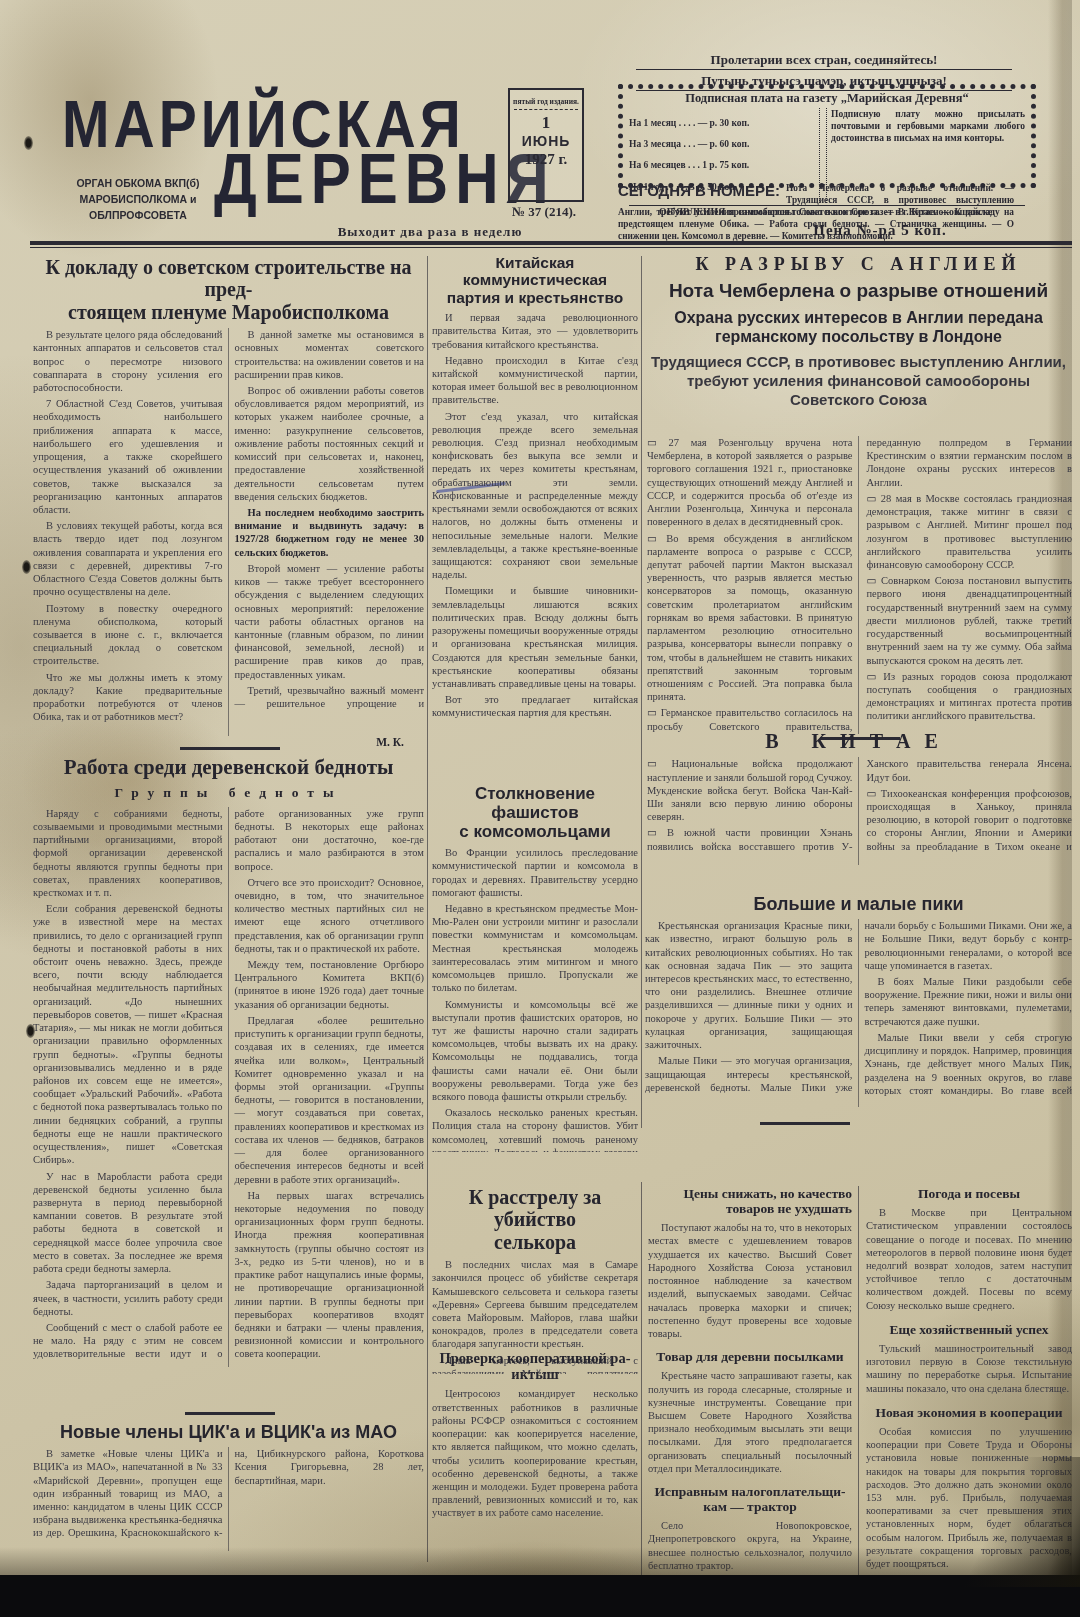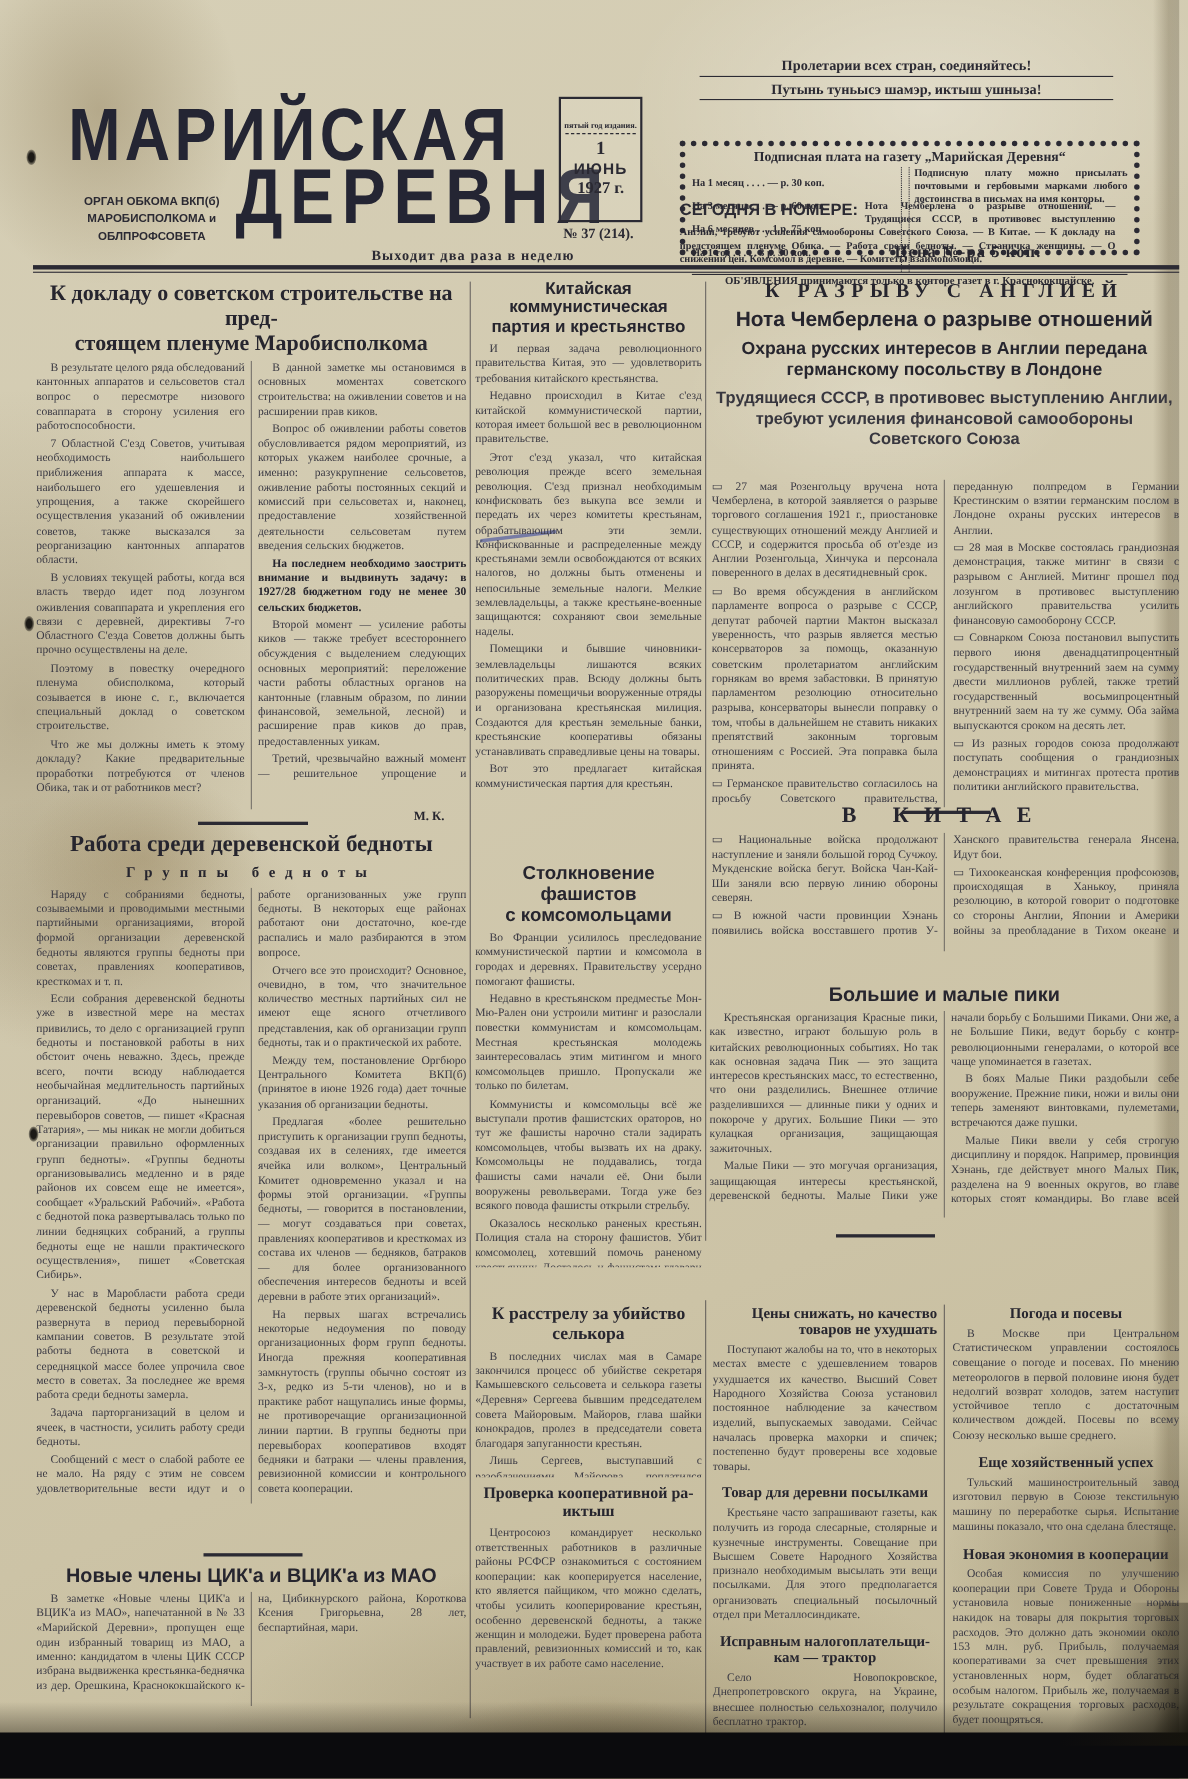--- a/index.html
+++ b/index.html
@@ -27,21 +27,21 @@
   .cols2{columns:2;column-gap:12px;column-rule:1px solid rgba(43,42,51,.55);column-fill:auto;height:100%;overflow:hidden;}
   .one-col{overflow:hidden;height:100%;}
   .note p{text-indent:0;padding-left:2px;}
   .sig{text-align:right;font-weight:bold;color:#26252e;font-size:11.5px;padding-right:20px;}
   .sec-title{font-weight:bold;color:#26252e;text-align:center;line-height:1.12;margin:0 0 5px;}
   .nameplate{font-family:"Liberation Sans", sans-serif;font-weight:bold;color:#242533;
      transform:scaleY(1.18);transform-origin:left top;white-space:nowrap;}
   .slogan-line{font-weight:bold;font-size:13px;color:#2b2a33;border-bottom:1.5px solid #2b2a33;
      padding-bottom:1px;margin-bottom:3px;white-space:nowrap;}
   .sub-box{border-top:5px dotted #2b2a33;border-bottom:5px dotted #2b2a33;
-     border-left:5px dotted #2b2a33;border-right:5px dotted #2b2a33;margin-top:44px;}
+     border-left:5px dotted #2b2a33;border-right:5px dotted #2b2a33;}
   .hole{position:absolute;width:9px;height:14px;background:radial-gradient(#1c1a16 40%,rgba(28,26,22,.2) 75%,transparent);border-radius:50%;}
 </style>
 </head>
 <body>
 
 <div class="paper">
 
   <div class="stain" style="left:-40px;top:-60px;width:260px;height:320px;background:radial-gradient(rgba(120,100,60,.35),transparent 70%);"></div>
   <div class="stain" style="left:20px;top:700px;width:220px;height:160px;background:radial-gradient(rgba(150,130,90,.38),transparent 70%);"></div>
   <div class="stain" style="left:380px;top:1540px;width:300px;height:120px;background:radial-gradient(rgba(110,95,60,.40),transparent 70%);"></div>
@@ -60,21 +60,21 @@
   <div class="nameplate abs" style="left:62px;top:84px;font-size:57px;letter-spacing:4px;">МАРИЙСКАЯ</div>
   <div class="nameplate abs" style="left:214px;top:138px;font-size:60px;letter-spacing:7px;">ДЕРЕВНЯ</div>
 
   <div class="abs sans" style="left:58px;top:176px;width:160px;text-align:center;font-weight:bold;font-size:10.5px;line-height:1.5;color:#2b2a33;">
     <div>ОРГАН ОБКОМА ВКП(б)</div>
     <div>МАРОБИСПОЛКОМА и</div>
     <div>ОБЛПРОФСОВЕТА</div>
   </div>
 
   <div class="abs" style="left:508px;top:88px;width:72px;height:110px;border:2px solid #2b2a33;text-align:center;color:#2b2a33;background:rgba(255,255,250,.12);">
-    <div style="font-size:7.5px;font-weight:bold;padding-top:19px;">пятый год издания.</div>
+    <div style="font-size:7.5px;font-weight:bold;padding-top:7px;">пятый год издания.</div>
     <div style="border-top:1px dashed #2b2a33;margin:3px 4px;"></div>
     <div style="font-size:17px;font-weight:bold;">1</div>
     <div class="sans" style="font-size:14px;font-weight:bold;letter-spacing:1px;">ИЮНЬ</div>
     <div style="font-size:15px;font-weight:bold;margin-top:2px;">1927 г.</div>
   </div>
   <div class="abs" style="left:494px;top:204px;width:100px;text-align:center;font-weight:bold;font-size:13px;color:#2b2a33;">№ 37 (214).</div>
   <div class="abs" style="left:300px;top:224px;width:260px;text-align:center;font-weight:bold;font-size:13px;letter-spacing:1px;color:#2b2a33;">Выходит два раза в неделю</div>
 
   <div class="abs sub-box" style="left:618px;top:84px;width:396px;height:90px;padding:2px 6px;color:#2b2a33;">
     <div style="text-align:center;font-weight:bold;font-size:12.5px;">Подписная плата на газету „Марийская Деревня“</div>
@@ -173,21 +173,21 @@
     </div>
     <div class="body-text one-col" style="height:306px;">
         <p>Во Франции усилилось преследование коммунистической партии и комсомола в городах и деревнях. Правительству усердно помогают фашисты.</p>
         <p>Недавно в крестьянском предместье Мон-Мю-Рален они устроили митинг и разослали повестки коммунистам и комсомольцам. Местная крестьянская молодежь заинтересовалась этим митингом и много комсомольцев пришло. Пропускали же только по билетам.</p>
         <p>Коммунисты и комсомольцы всё же выступали против фашистских ораторов, но тут же фашисты нарочно стали задирать комсомольцев, чтобы вызвать их на драку. Комсомольцы не поддавались, тогда фашисты сами начали её. Они были вооружены револьверами. Тогда уже без всякого повода фашисты открыли стрельбу.</p>
         <p>Оказалось несколько раненых крестьян. Полиция стала на сторону фашистов. Убит комсомолец, хотевший помочь раненому крестьянину. Досталось и фашистам: главари их банды ранены.</p>
       </div>
   </div>
 
   <div class="abs" style="left:432px;top:1186px;width:206px;height:160px;">
-    <div class="sec-title serif" style="font-size:16px;">
+    <div class="sec-title serif" style="font-size:20px;">
       <div>К расстрелу за убийство</div>
       <div>селькора</div>
     </div>
     <div class="body-text one-col" style="height:116px;">
         <p>В последних числах мая в Самаре закончился процесс об убийстве секретаря Камышевского сельсовета и селькора газеты «Деревня» Сергеева бывшим председателем совета Майоровым. Майоров, глава шайки конокрадов, пролез в председатели совета благодаря запуганности крестьян.</p>
         <p>Лишь Сергеев, выступавший с разоблачениями Майорова, поплатился жизнью: был убит через окно из обреза. Дело разбиралось в селе Камышевке три дня при громадном стечении окрестных крестьян. Майоров приговорен к расстрелу.</p>
       </div>
   </div>
 
   <div class="abs" style="left:432px;top:1350px;width:206px;height:232px;">

